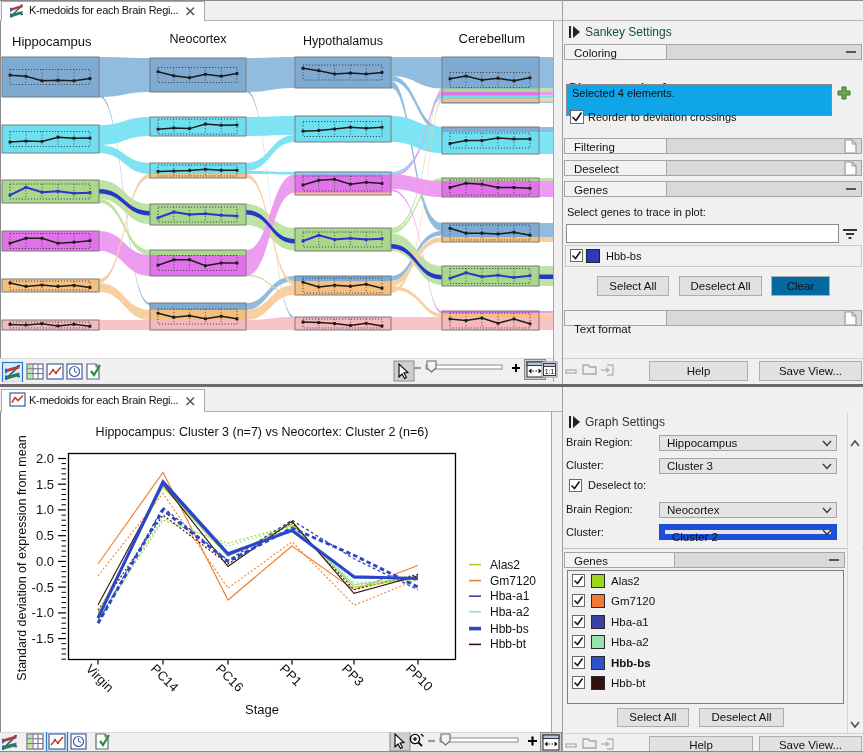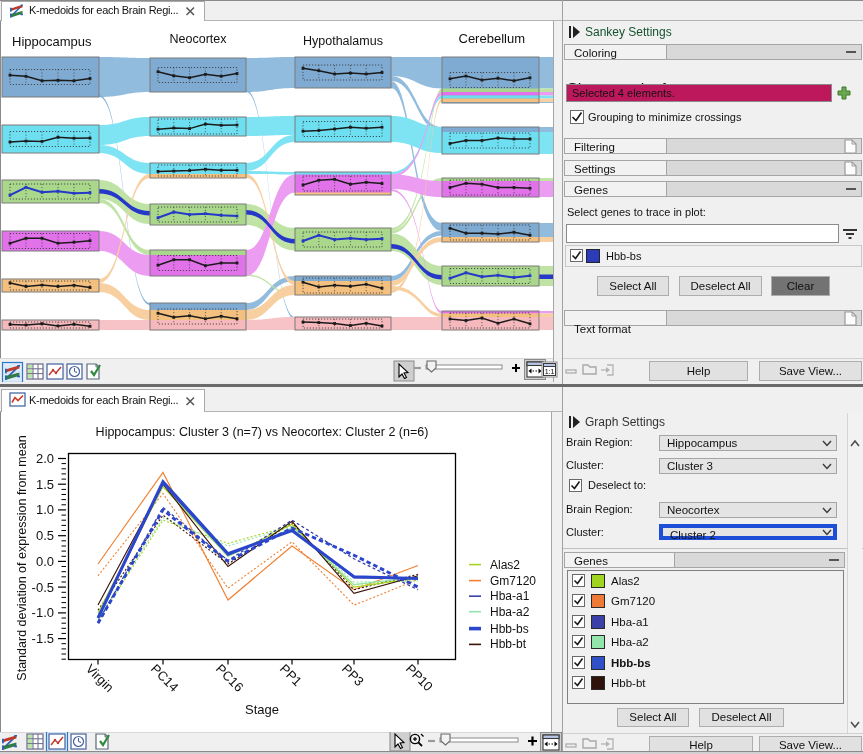--- a/index.html
+++ b/index.html
@@ -647,37 +647,37 @@
 <div class="abs" style="left:0;top:0;width:301px;height:21px;border-top:1px solid #8a8a8a;border-bottom:1px solid #b4b4b4;box-sizing:border-box"></div>
 <svg class="abs" style="left:5px;top:25px" width="14" height="14">
       <rect x="1" y="1" width="2" height="12" fill="#222"></rect>
       <path d="M5,1 L12,7 L5,13 Z" fill="#222"></path>
     </svg>
 <div class="abs" style="left:22px;top:25px;font-size:12px;color:#14532d">Sankey Settings</div>
 <div style="position:absolute;left:1px;top:44px;width:298px;height:16px;background:#d9d9d9;border:1px solid #a5a5a5;box-sizing:border-box"></div>
     <div style="position:absolute;left:1px;top:44px;width:103px;height:16px;background:#f2f2f2;border:1px solid #a5a5a5;box-sizing:border-box;font-size:11.5px;color:#111;padding:2px 0 0 9px">Coloring</div>
     <div style="position:absolute;left:283px;top:51px;width:10px;height:2px;background:#555"></div>
 <div class="abs" style="left:4px;top:81px;font-size:16px;color:#111">Show stacks for:</div>
-<div class="abs" style="left:3px;top:84px;width:266px;height:18px;background:#be185d;border:1px solid #8a8a8a;box-sizing:border-box;font-size:11px;color:#111;padding:2px 0 0 5px">Selected 4 elements.</div>
+<div class="abs" style="left:3px;top:84px;width:266px;height:32px;background:#0ea5e9;border:1px solid #8a8a8a;box-sizing:border-box;font-size:11px;color:#111;padding:2px 0 0 5px">Selected 4 elements.</div>
 <svg class="abs" style="left:274px;top:86px" width="14" height="14">
       <path d="M5,1 h4 v4 h4 v4 h-4 v4 h-4 v-4 h-4 v-4 h4 Z" fill="#6aa84f" stroke="#3d7a2e" stroke-width="1"></path>
     </svg>
 <span style="position:absolute;left:7px;top:110px;width:14px;height:14px;background:#fff;border:1px solid #6a6a6a;box-sizing:border-box"></span>
     <svg style="position:absolute;left:7px;top:110px" width="14" height="14">
       <path d="M2.5,7.0 L6.0,10.5 L11.5,2.5" fill="none" stroke="#1a1a1a" stroke-width="1.6"></path>
     </svg>
-<div class="abs" style="left:25px;top:111px;font-size:11px;color:#111">Grouping to minimize crossings</div>
+<div class="abs" style="left:25px;top:111px;font-size:11px;color:#111">Reorder to deviation crossings</div>
 <div style="position:absolute;left:1px;top:138px;width:298px;height:16px;background:#d9d9d9;border:1px solid #a5a5a5;box-sizing:border-box"></div>
     <div style="position:absolute;left:1px;top:138px;width:103px;height:16px;background:#f2f2f2;border:1px solid #a5a5a5;box-sizing:border-box;font-size:11.5px;color:#111;padding:2px 0 0 9px">Filtering</div>
     <svg style="position:absolute;left:281px;top:139px" width="14" height="15">
       <path d="M1,1 h7 l4,4 v9 h-11 Z" fill="#fdfdfd" stroke="#9a9a9a" stroke-width="1.2"></path>
       <path d="M8,1 v4 h4" fill="none" stroke="#9a9a9a" stroke-width="1"></path>
     </svg>
 <div style="position:absolute;left:1px;top:160px;width:298px;height:16px;background:#d9d9d9;border:1px solid #a5a5a5;box-sizing:border-box"></div>
-    <div style="position:absolute;left:1px;top:160px;width:103px;height:16px;background:#f2f2f2;border:1px solid #a5a5a5;box-sizing:border-box;font-size:11.5px;color:#111;padding:2px 0 0 9px">Settings</div>
+    <div style="position:absolute;left:1px;top:160px;width:103px;height:16px;background:#f2f2f2;border:1px solid #a5a5a5;box-sizing:border-box;font-size:11.5px;color:#111;padding:2px 0 0 9px">Deselect</div>
     <svg style="position:absolute;left:281px;top:161px" width="14" height="15">
       <path d="M1,1 h7 l4,4 v9 h-11 Z" fill="#fdfdfd" stroke="#9a9a9a" stroke-width="1.2"></path>
       <path d="M8,1 v4 h4" fill="none" stroke="#9a9a9a" stroke-width="1"></path>
     </svg>
 <div style="position:absolute;left:1px;top:181px;width:298px;height:16px;background:#d9d9d9;border:1px solid #a5a5a5;box-sizing:border-box"></div>
     <div style="position:absolute;left:1px;top:181px;width:103px;height:16px;background:#f2f2f2;border:1px solid #a5a5a5;box-sizing:border-box;font-size:11.5px;color:#111;padding:2px 0 0 9px">Genes</div>
     <div style="position:absolute;left:283px;top:188px;width:10px;height:2px;background:#555"></div>
 <div class="abs" style="left:4px;top:206px;font-size:11px;color:#111">Select genes to trace in plot:</div>
 <div class="abs" style="left:3px;top:224px;width:273px;height:19px;background:#fff;border:1px solid #8a8a8a;box-sizing:border-box"></div>
 <svg class="abs" style="left:279px;top:227px" width="16" height="14">
@@ -687,21 +687,21 @@
     </svg>
 <div class="abs" style="left:2px;top:245px;width:297px;height:22px;background:#f1f1f1;border:1px solid #c8c8c8;box-sizing:border-box"></div>
 <span style="position:absolute;left:7px;top:249px;width:13px;height:13px;background:#fff;border:1px solid #6a6a6a;box-sizing:border-box"></span>
     <svg style="position:absolute;left:7px;top:249px" width="13" height="13">
       <path d="M2.5,6.5 L5.5,9.5 L10.5,2.5" fill="none" stroke="#1a1a1a" stroke-width="1.6"></path>
     </svg>
 <div class="abs" style="left:23px;top:249px;width:14px;height:14px;background:#2e3bb8;border:1px solid #23232a;box-sizing:border-box"></div>
 <div class="abs" style="left:43px;top:250px;font-size:11px;color:#111">Hbb-bs</div>
 <div style="position:absolute;left:34px;top:276px;width:72px;height:20px;background:#e1e1e1;border:1px solid #adadad;box-sizing:border-box;font-size:11.5px;color:#111;text-align:center;line-height:18px">Select All</div>
 <div style="position:absolute;left:116px;top:276px;width:83px;height:20px;background:#e1e1e1;border:1px solid #adadad;box-sizing:border-box;font-size:11.5px;color:#111;text-align:center;line-height:18px">Deselect All</div>
-<div style="position:absolute;left:208px;top:276px;width:59px;height:20px;background:#737373;border:1px solid #adadad;box-sizing:border-box;font-size:11.5px;color:#111;text-align:center;line-height:18px">Clear</div>
+<div style="position:absolute;left:208px;top:276px;width:59px;height:20px;background:#0369a1;border:1px solid #adadad;box-sizing:border-box;font-size:11.5px;color:#111;text-align:center;line-height:18px">Clear</div>
 <div style="position:absolute;left:1px;top:310px;width:298px;height:16px;background:#d9d9d9;border:1px solid #a5a5a5;box-sizing:border-box"></div>
     <div style="position:absolute;left:1px;top:310px;width:103px;height:16px;background:#f2f2f2;border:1px solid #a5a5a5;box-sizing:border-box;font-size:11.5px;color:#111;padding:12px 0 0 9px">Text format</div>
     <svg style="position:absolute;left:281px;top:311px" width="14" height="15">
       <path d="M1,1 h7 l4,4 v9 h-11 Z" fill="#fdfdfd" stroke="#9a9a9a" stroke-width="1.2"></path>
       <path d="M8,1 v4 h4" fill="none" stroke="#9a9a9a" stroke-width="1"></path>
     </svg>
 <div class="abs" style="left:0;top:358px;width:301px;height:24px;background:#f0f0f0;border-top:1px solid #d0d0d0"></div>
 <svg class="abs" style="left:2px;top:362px" width="60" height="16">
       <rect x="1" y="8" width="10" height="3" fill="none" stroke="#a8a8a8" stroke-width="1.2"></rect>
       <path d="M18,12 L18,3 L23,3 L25,5 L31,5 L31,12 Z" fill="none" stroke="#a8a8a8" stroke-width="1.4"></path>
@@ -732,21 +732,21 @@
     <svg style="position:absolute;left:6px;top:92px" width="13" height="13">
       <path d="M2.5,6.5 L5.5,9.5 L10.5,2.5" fill="none" stroke="#1a1a1a" stroke-width="1.6"></path>
     </svg>
 <div class="abs" style="left:25px;top:92px;font-size:11px;color:#111">Deselect to:</div>
 <div class="abs" style="left:3px;top:116px;font-size:11px;color:#111">Brain Region:</div>
 <div style="position:absolute;left:96px;top:115px;width:178px;height:16px;background:#e4e4e4;border:1px solid #a5a5a5;box-sizing:border-box;font-size:11.5px;color:#111;padding:1px 0 0 7px">Neocortex</div>
     <svg style="position:absolute;left:254px;top:115px" width="18" height="16">
       <path d="M6,6 L10,10.5 L14,6" fill="none" stroke="#3a3a3a" stroke-width="1.4"></path>
     </svg>
 <div class="abs" style="left:3px;top:139px;font-size:11px;color:#111">Cluster:</div>
-<div style="position:absolute;left:96px;top:137px;width:178px;height:16px;background:#e4e4e4;border:4px solid #1d4ed8;box-sizing:border-box;font-size:11.5px;color:#111;padding:1px 12px 0 7px">Cluster 2</div>
+<div style="position:absolute;left:96px;top:137px;width:178px;height:16px;background:#e4e4e4;border:6px solid #1d4ed8;box-sizing:border-box;font-size:11.5px;color:#111;padding:1px 12px 0 7px">Cluster 2</div>
     <svg style="position:absolute;left:254px;top:137px" width="18" height="16">
       <path d="M6,6 L10,10.5 L14,6" fill="none" stroke="#3a3a3a" stroke-width="1.4"></path>
     </svg>
 <div class="abs" style="left:0;top:161px;width:301px;height:1px;background:#c0c0c0"></div>
 <div style="position:absolute;left:1px;top:165px;width:281px;height:16px;background:#d9d9d9;border:1px solid #a5a5a5;box-sizing:border-box"></div>
     <div style="position:absolute;left:1px;top:165px;width:111px;height:16px;background:#f2f2f2;border:1px solid #a5a5a5;box-sizing:border-box;font-size:11.5px;color:#111;padding:2px 0 0 9px">Genes</div>
     <div style="position:absolute;left:266px;top:172px;width:10px;height:2px;background:#555"></div>
 <div class="abs" style="left:4px;top:183px;width:277px;height:134px;background:#f0f0f0;border:1px solid #808080;box-sizing:border-box"></div>
 <span style="position:absolute;left:9px;top:187px;width:13px;height:13px;background:#fff;border:1px solid #6a6a6a;box-sizing:border-box"></span>
     <svg style="position:absolute;left:9px;top:187px" width="13" height="13">

